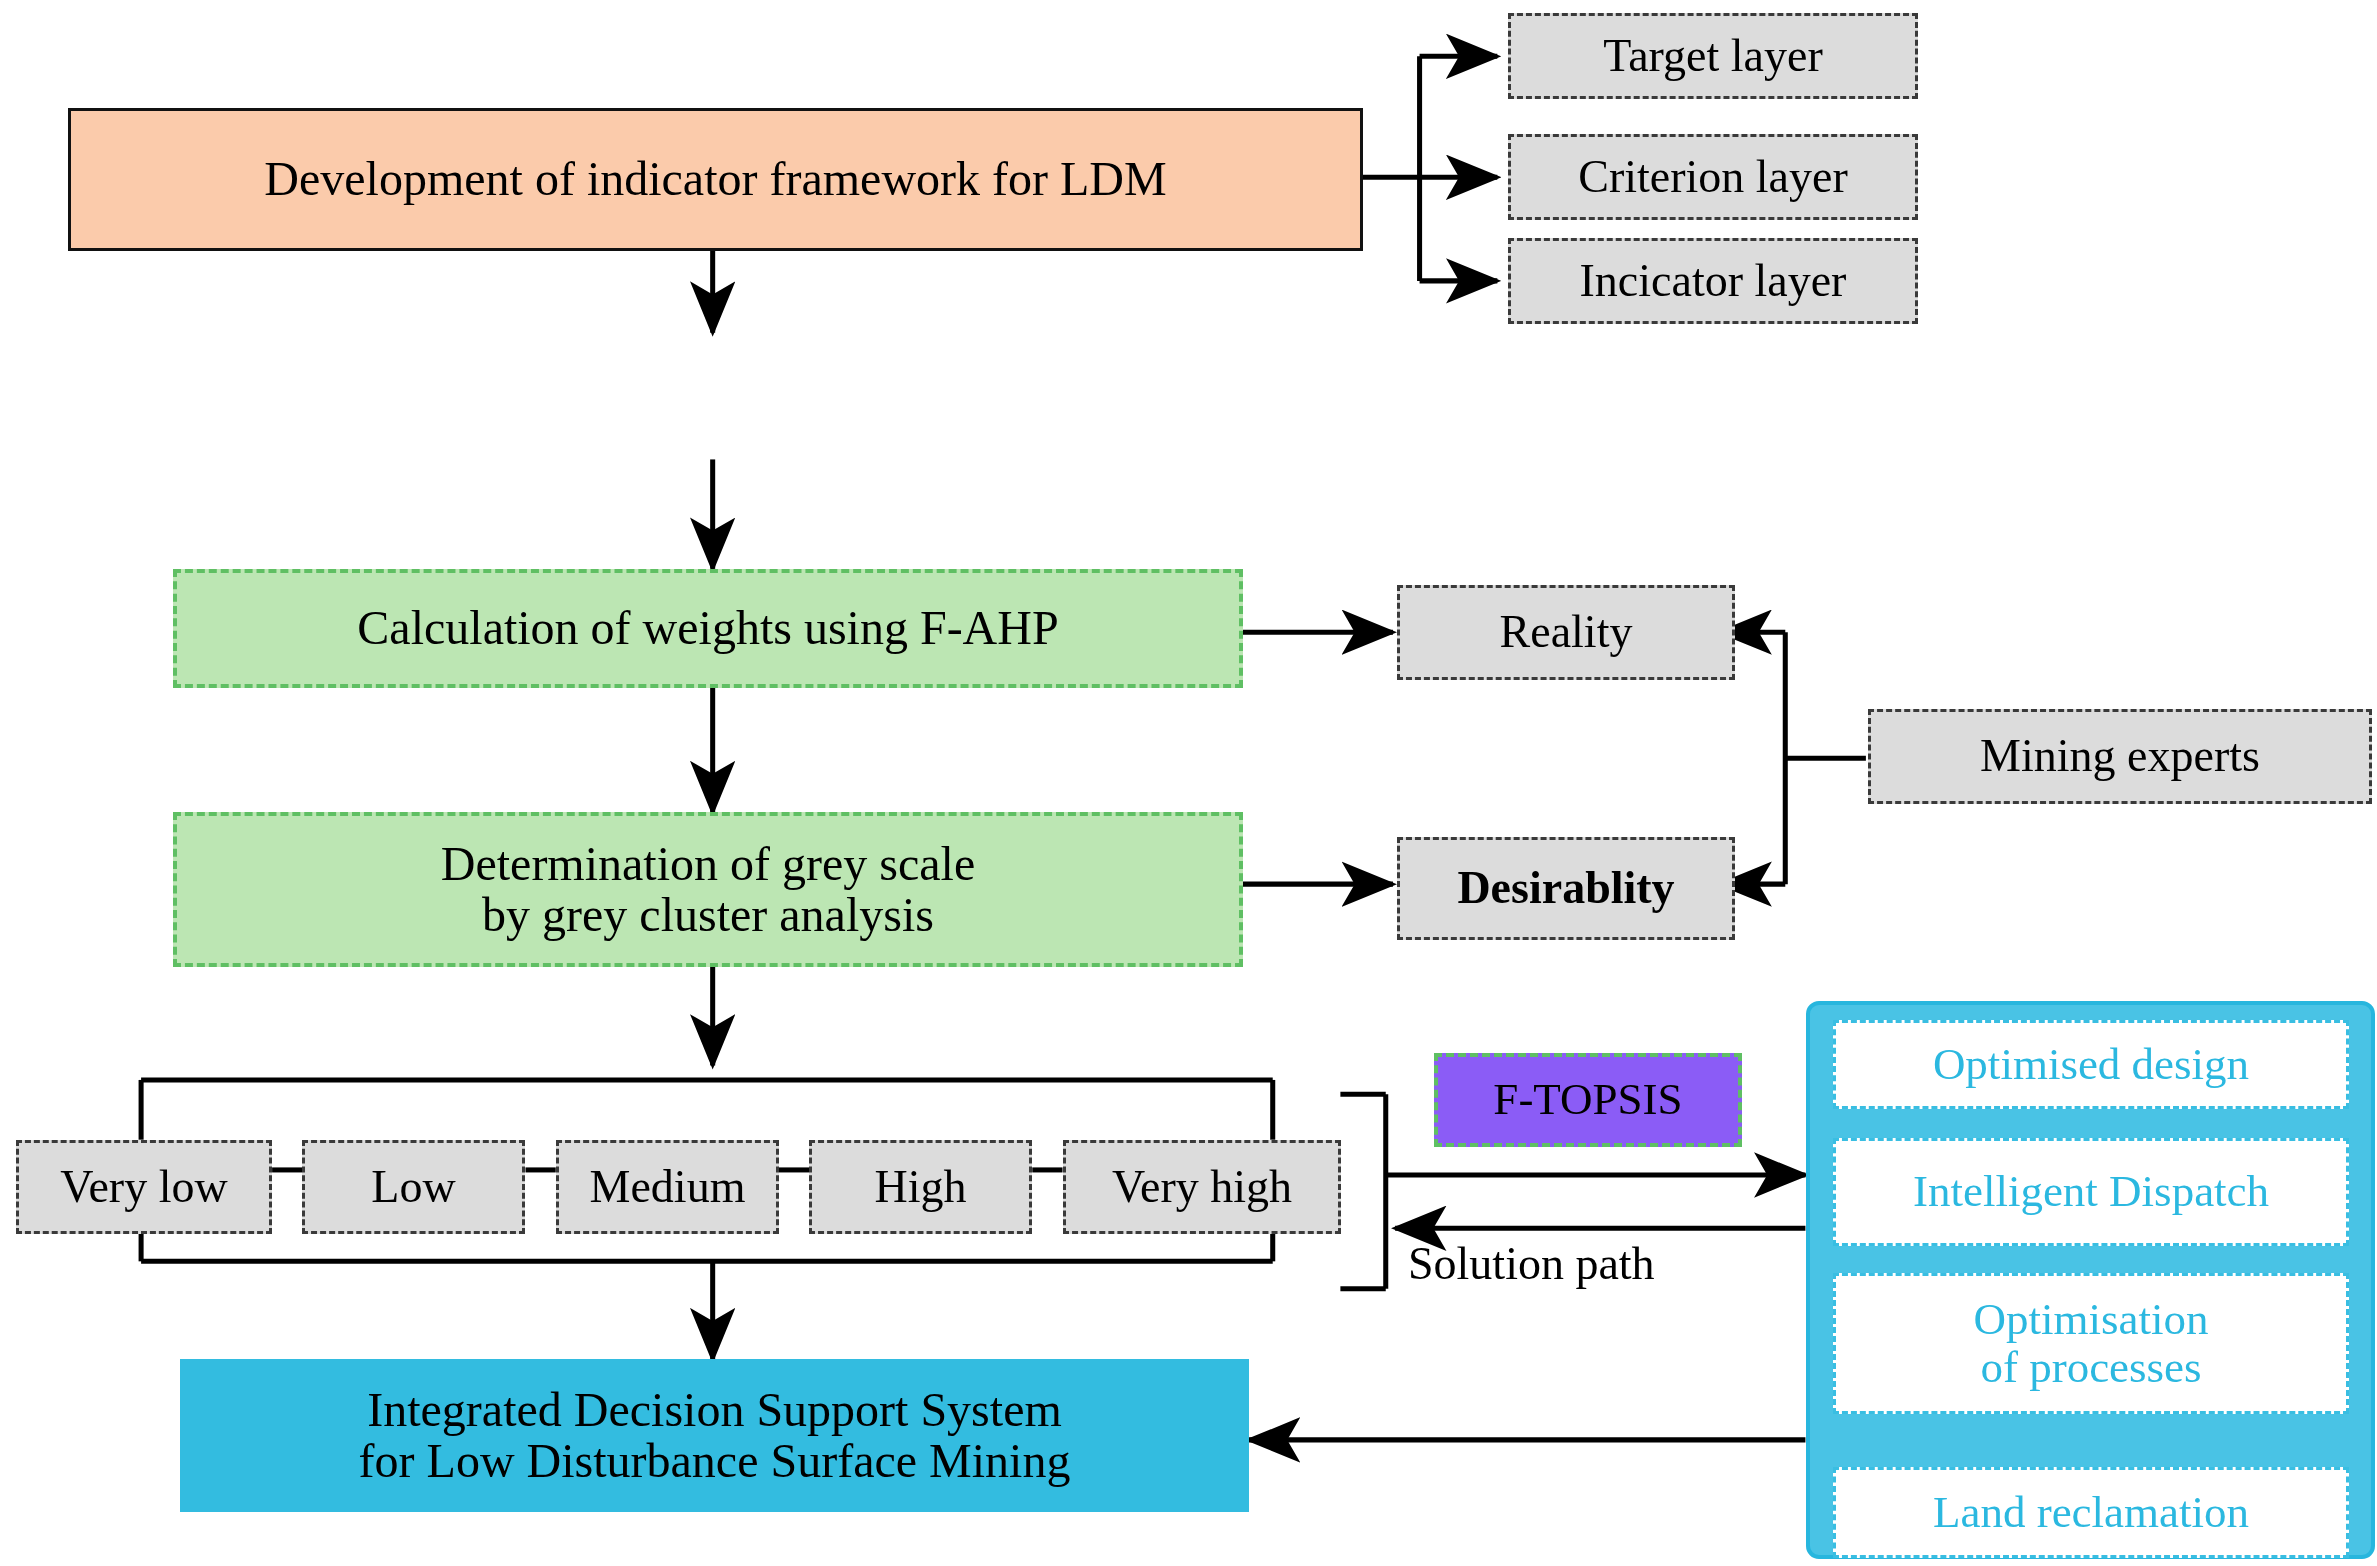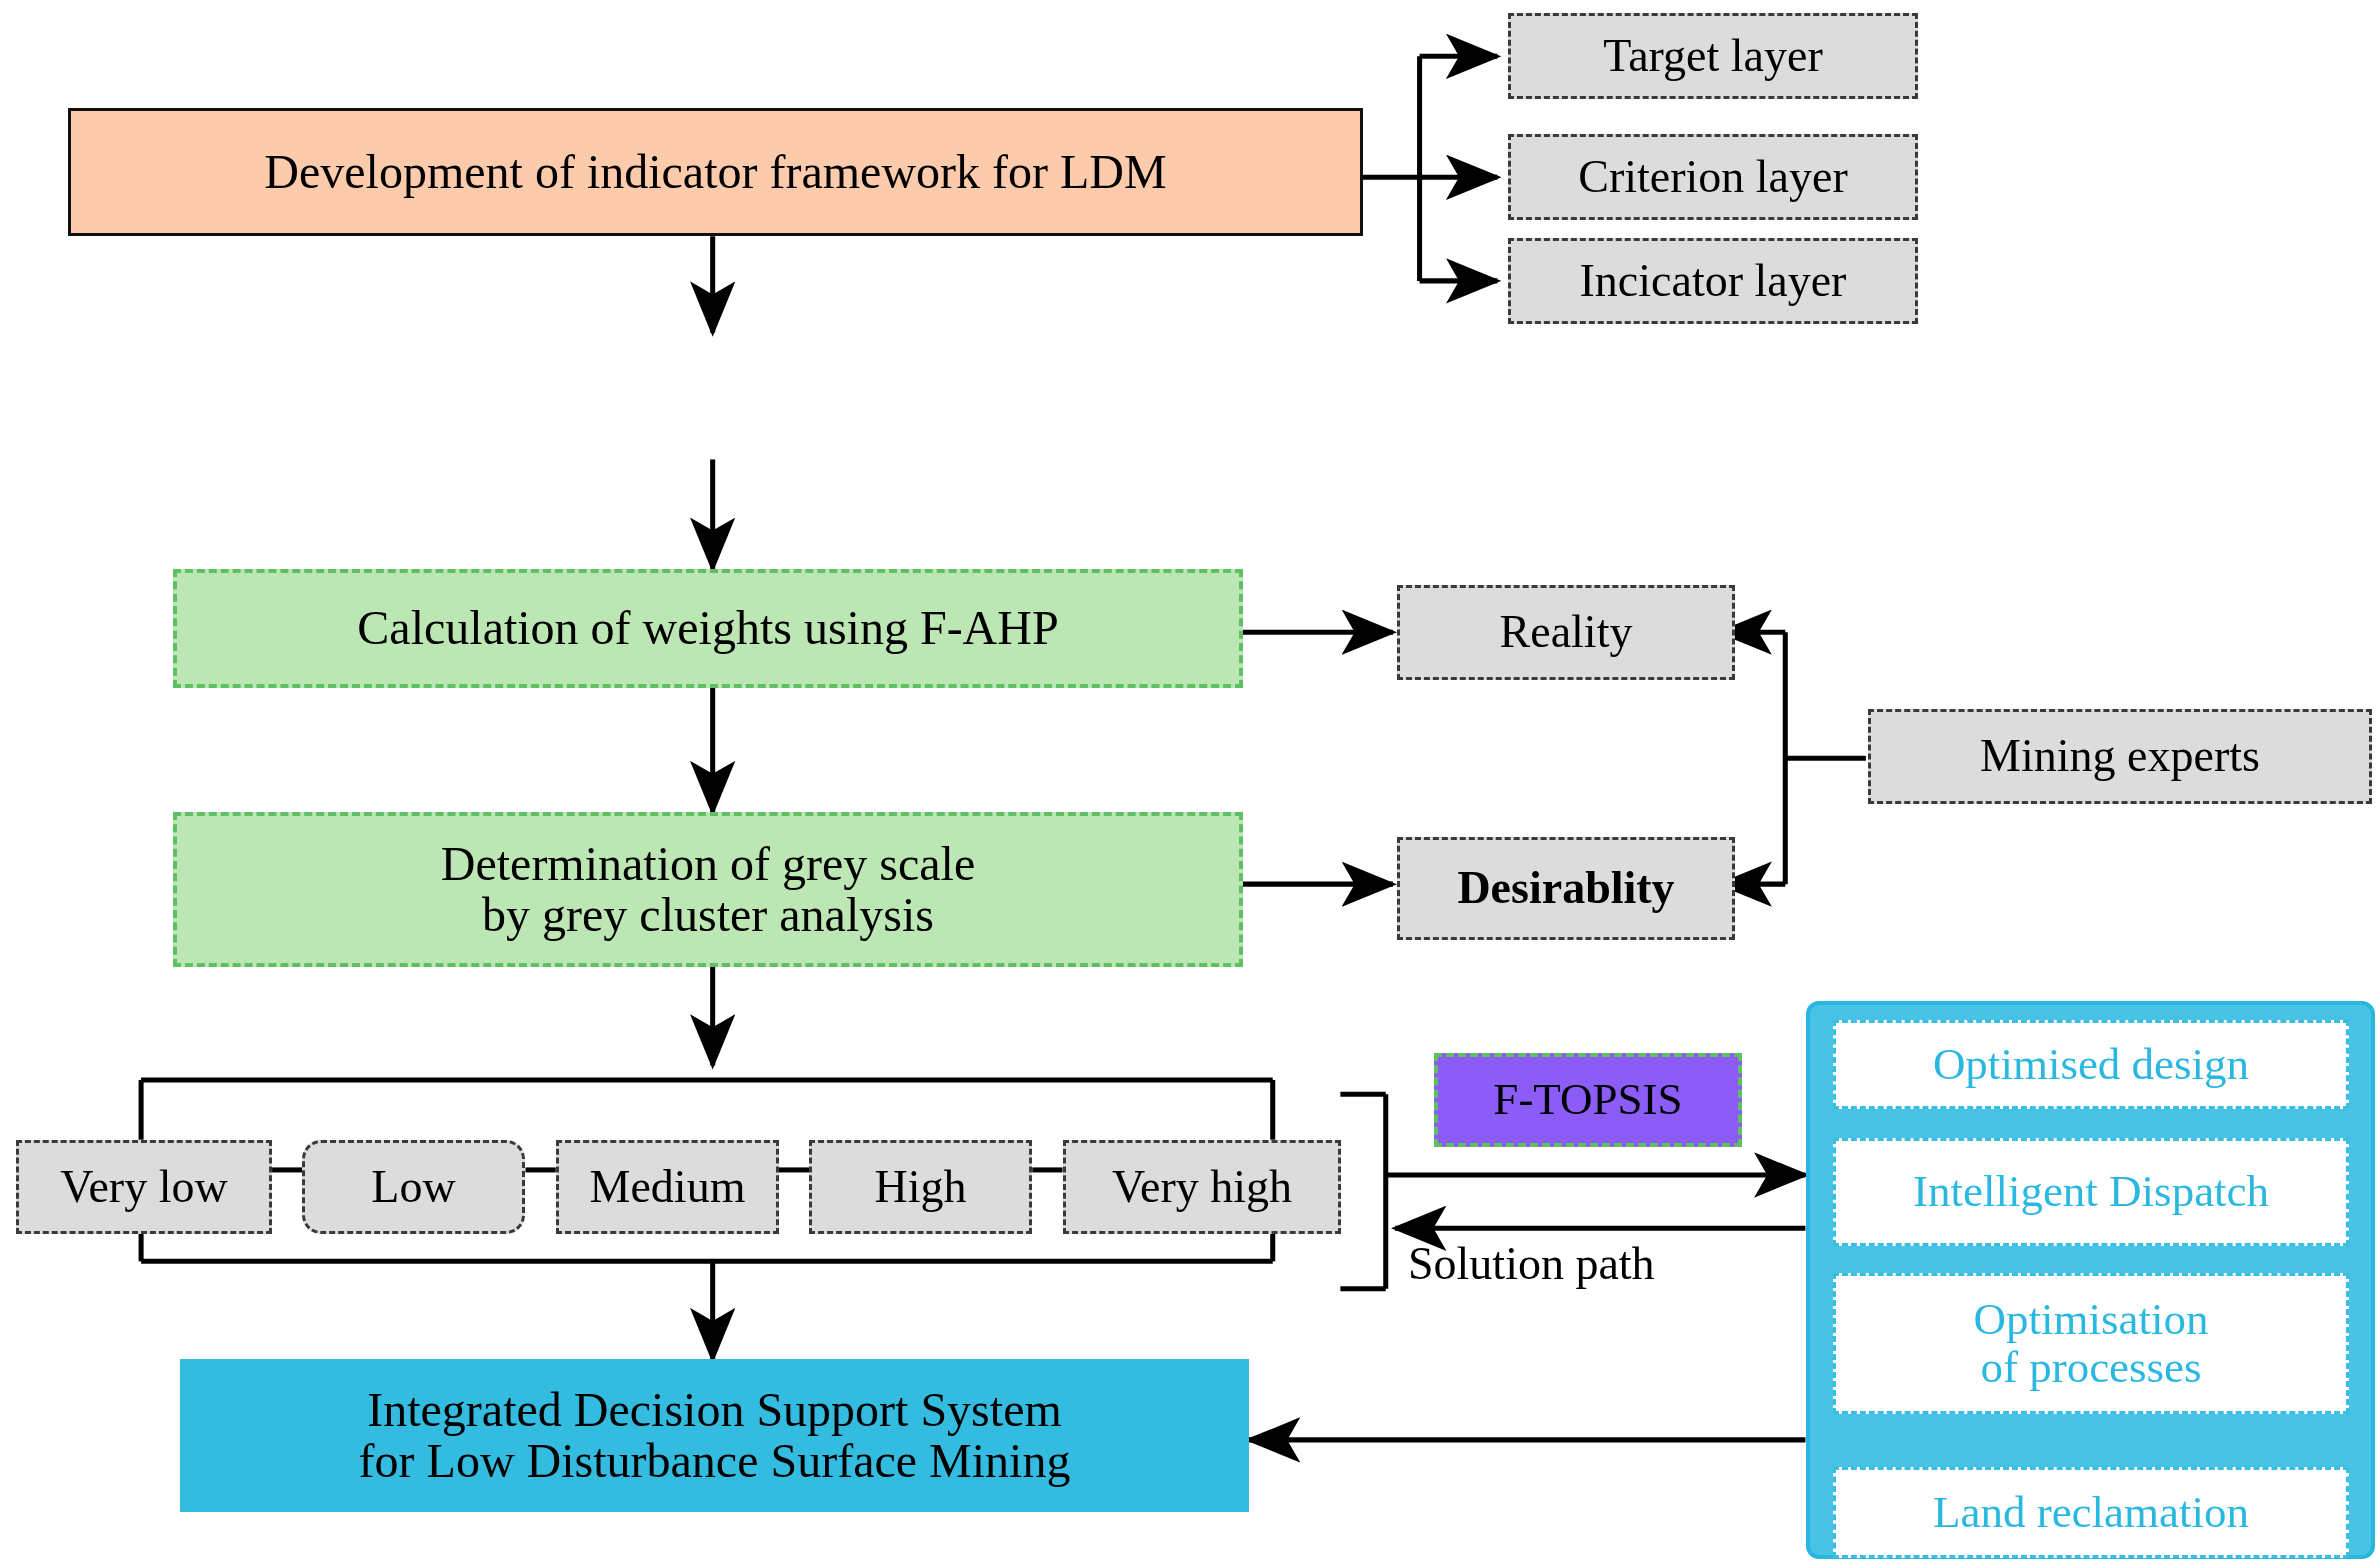--- a/index.html
+++ b/index.html
@@ -86,21 +86,21 @@
       <line x1="1862" y1="1790" x2="1925" y2="1790"></line>
 
       <line x1="1925" y1="1632" x2="2508" y2="1632" marker-end="url(#ah)"></line>
 
       <line x1="2508" y1="1706" x2="1938" y2="1706" marker-end="url(#ah)"></line>
 
       <line x1="2508" y1="2000" x2="1735" y2="2000" marker-end="url(#ah)"></line>
     </g>
   </svg>
 
-  <div class="node n-orange" style="left:68px;top:108px;width:1295px;height:128px;">
+  <div class="node n-orange" style="left:68px;top:108px;width:1295px;height:143px;">
     <span>Development of indicator framework for LDM</span>
   </div>
 
   <div class="node n-grey" style="left:1508px;top:13px;width:410px;height:86px;">
     <span>Target layer</span>
   </div>
   <div class="node n-grey" style="left:1508px;top:134px;width:410px;height:86px;">
     <span>Criterion layer</span>
   </div>
   <div class="node n-grey" style="left:1508px;top:238px;width:410px;height:86px;">
@@ -123,21 +123,21 @@
   <div class="node n-grey" style="left:1868px;top:709px;width:504px;height:95px;">
     <span>Mining experts</span>
   </div>
   <div class="node n-grey" style="left:1397px;top:837px;width:338px;height:103px;font-weight:bold;">
     <span>Desirablity</span>
   </div>
 
   <div class="node n-grey" style="left:16px;top:1140px;width:256px;height:94px;">
     <span>Very low</span>
   </div>
-  <div class="node n-grey" style="left:302px;top:1140px;width:223px;height:94px;border-radius:19px;">
+  <div class="node n-grey" style="left:302px;top:1140px;width:223px;height:94px;">
     <span>Low</span>
   </div>
   <div class="node n-grey" style="left:809px;top:1140px;width:223px;height:94px;">
     <span>High</span>
   </div>
   <div class="node n-grey" style="left:556px;top:1140px;width:223px;height:94px;">
     <span>Medium</span>
   </div>
   <div class="node n-grey" style="left:1063px;top:1140px;width:278px;height:94px;">
     <span>Very high</span>

